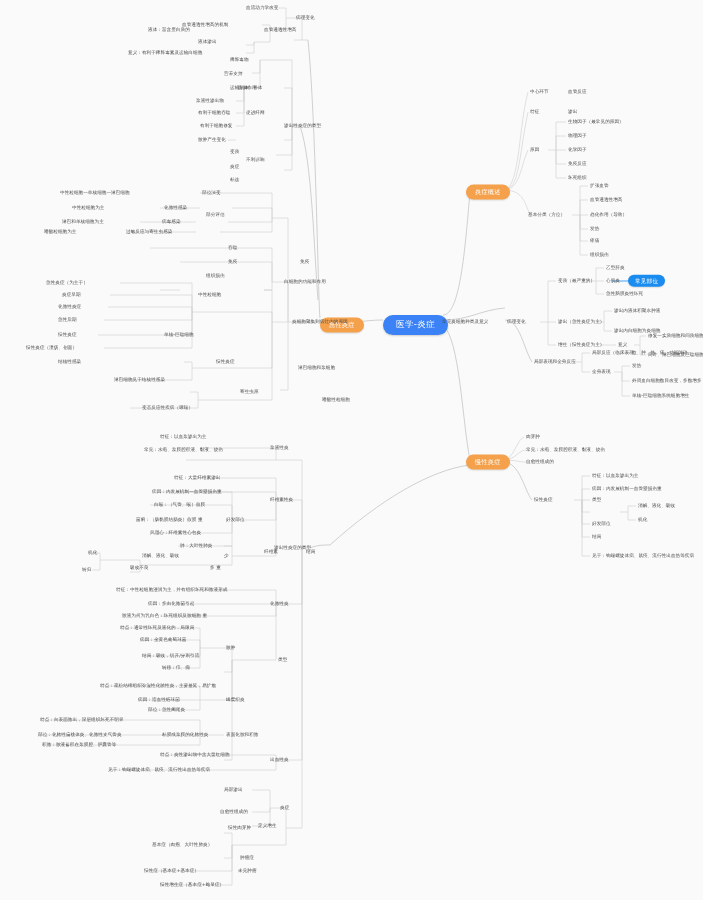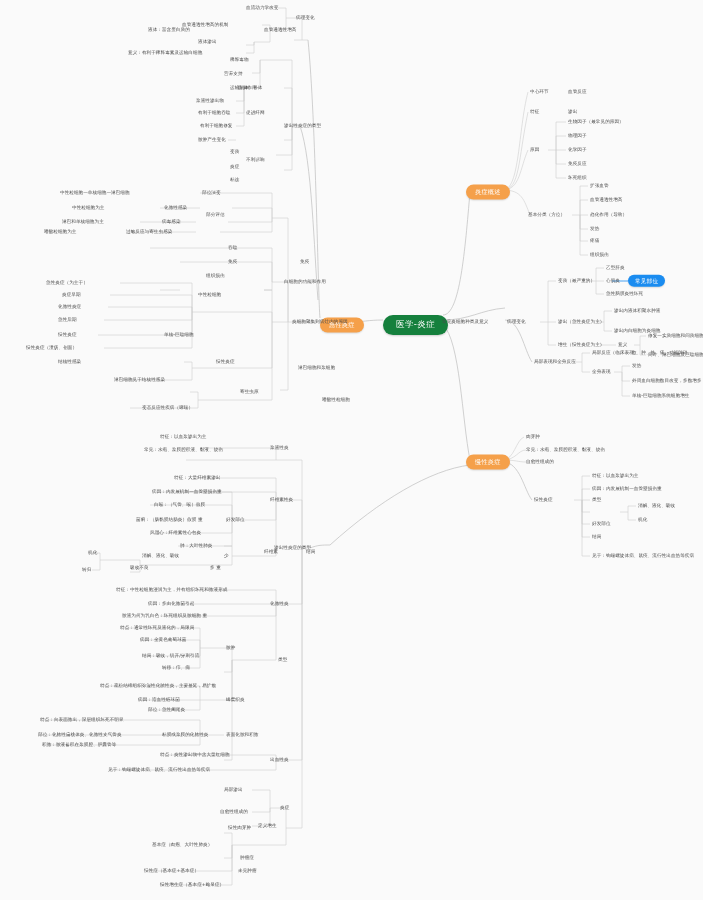--- a/index.html
+++ b/index.html
@@ -15,21 +15,21 @@
   svg.links{position:absolute;left:0;top:0;width:703px;height:900px;pointer-events:none;}
   .node{
     position:absolute;
     white-space:nowrap;
     box-sizing:border-box;
     line-height:1.15;
     transform:translateY(-50%);
   }
   
   .n-root{
-    background:#15803d;
+    background:#3b82f6;
     color:#ffffff;
     border-radius:11px;
     font-size:8.5px;
     padding:5px 13px;
     letter-spacing:.4px;
     box-shadow:0 1px 2px rgba(0,0,0,.18);
   }
   
   .n-l1{
     background:#f5a04a;

